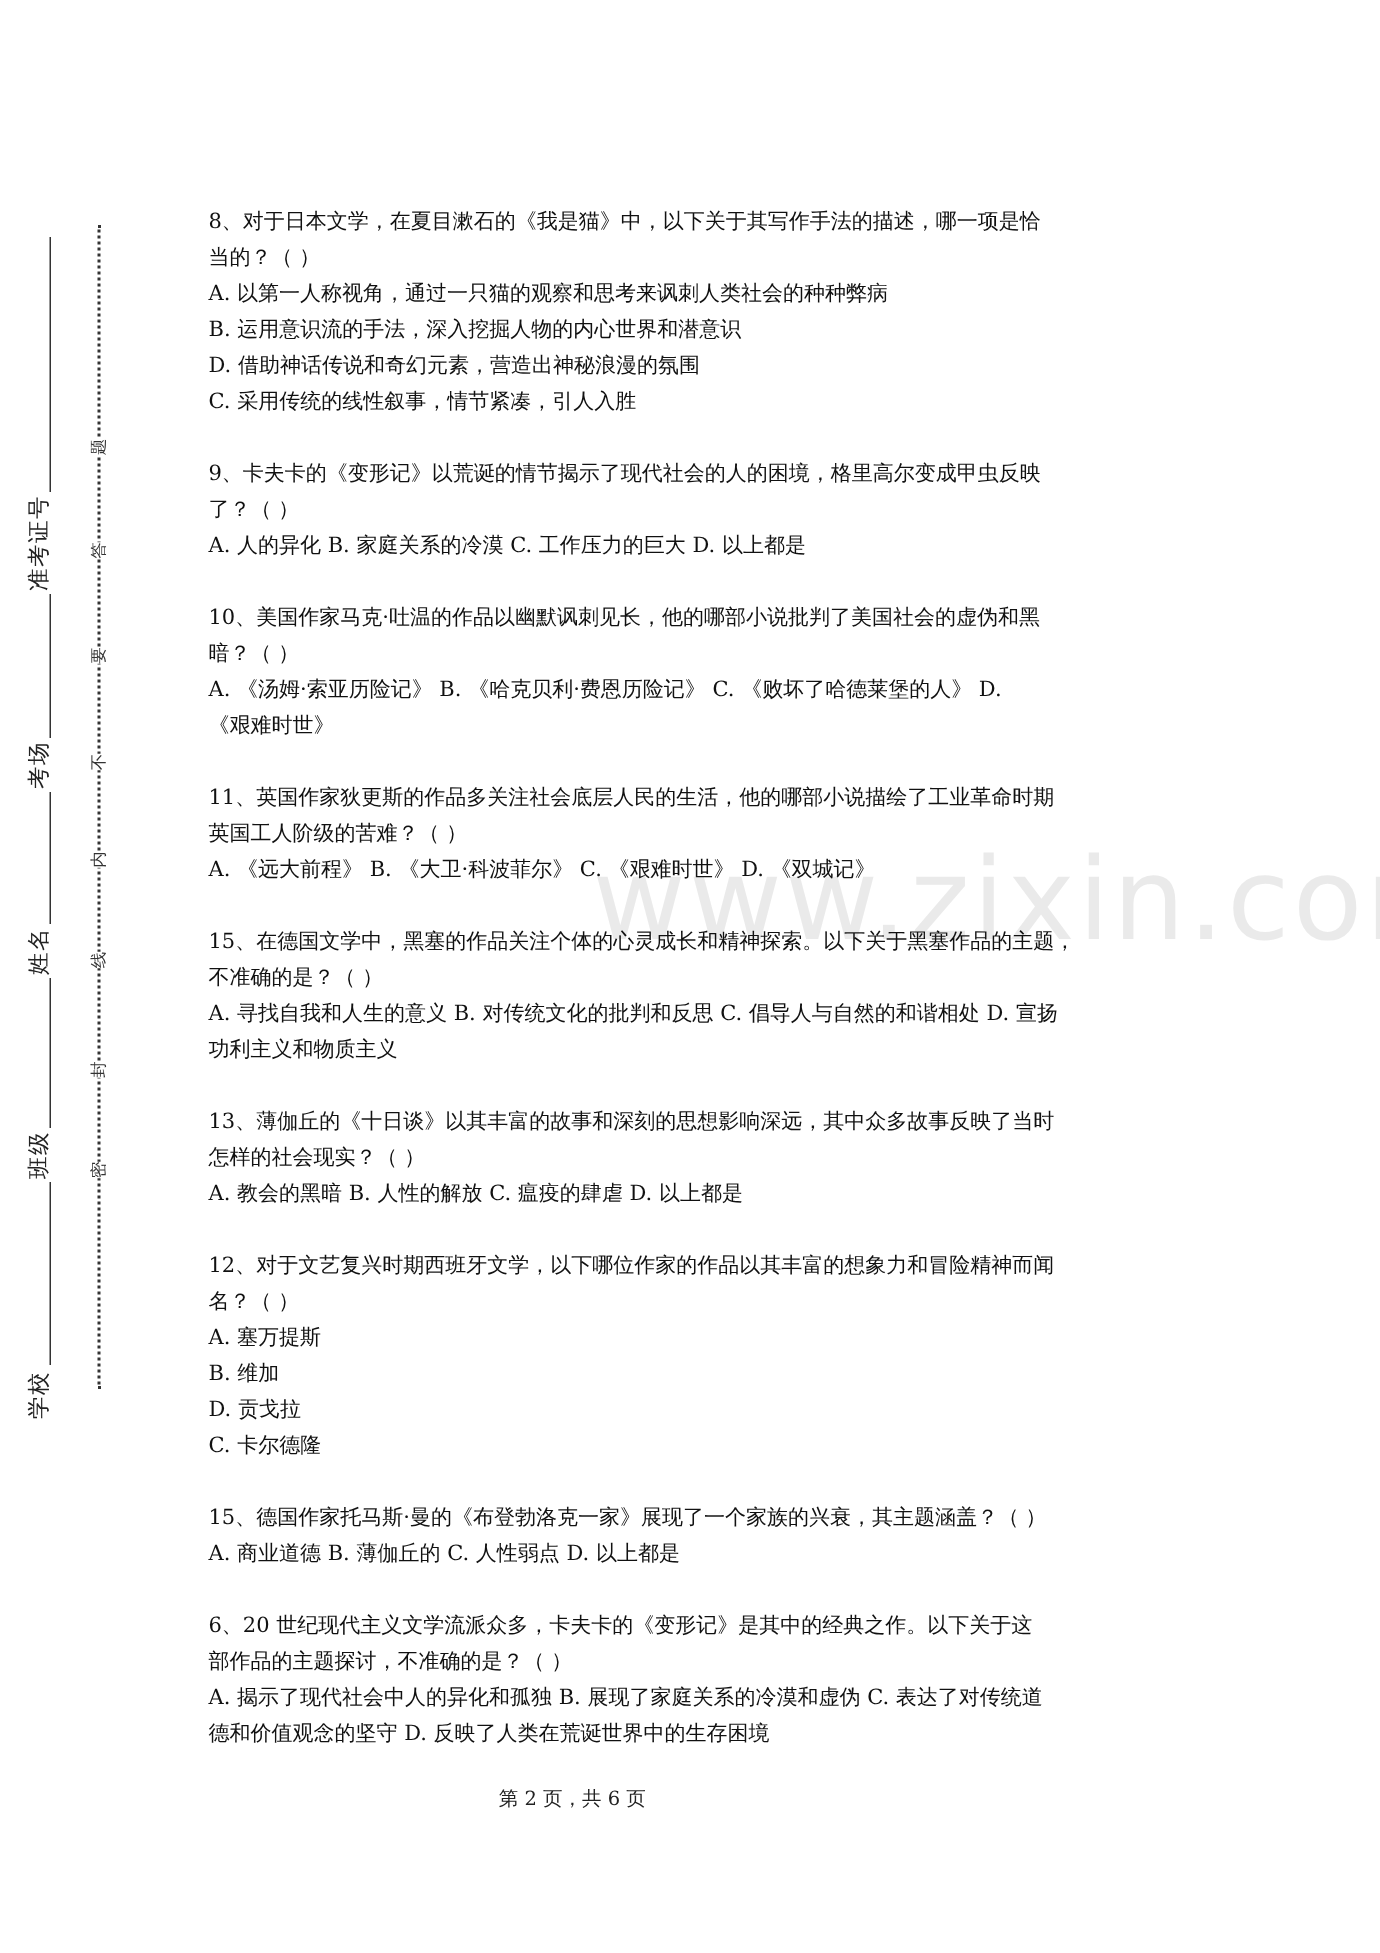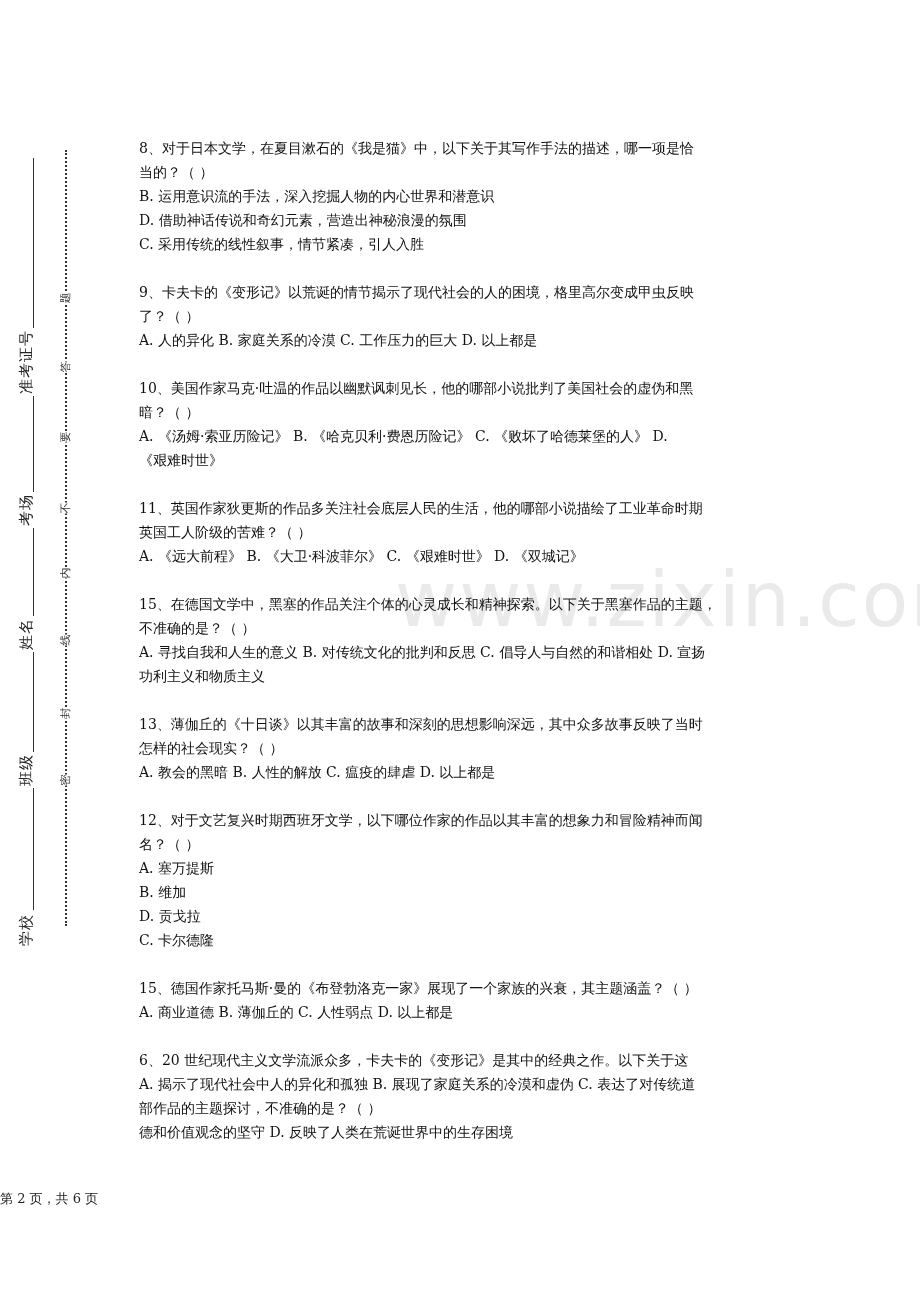--- a/index.html
+++ b/index.html
@@ -19,21 +19,21 @@
 
   
   .content { position: absolute; left: 139px; top: 136px; width: 648px; font-size: 14px; line-height: 24px; }
   .q { margin: 0 0 24px 0; }
   .q p { margin: 0; }
   .line { white-space: pre-wrap; }
 
   .watermark { position: absolute; left: 395px; top: 555px; font-family: "DejaVu Sans", "Liberation Sans", sans-serif;
                font-size: 76px; color: rgba(180,180,180,0.28); letter-spacing: 2px; pointer-events: none; }
 
-  .footer { position: absolute; top: 1190px; left: 0; width: 763px; font-size: 13px; color: #222; }
+  .footer { position: absolute; top: 1190px; left: 0; width: 763px; text-align: center; font-size: 13px; color: #222; }
 </style>
 </head>
 <body>
 
 <div class="page">
 
   <div class="margin-solid"></div>
   <div class="margin-dotted"></div>
   <div id="margin-labels">
       <div class="vlabel" style="left: 26px; top: 362px;">准考证号</div>
@@ -52,20 +52,21 @@
       <div class="seal" style="left: 66px; top: 713px;">封</div>
       <div class="seal" style="left: 66px; top: 780px;">密</div>
     </div>
 
   <div class="watermark">www.zixin.com.cn</div>
 
   <div class="content" id="questions">
       <div class="q">
         <p class="line">8、对于日本文学，在夏目漱石的《我是猫》中，以下关于其写作手法的描述，哪一项是恰</p>
         <p class="line">当的？（ ）</p>
+        <p class="line">A. 以第一人称视角，通过一只猫的观察和思考来讽刺人类社会的种种弊病</p>
         <p class="line">B. 运用意识流的手法，深入挖掘人物的内心世界和潜意识</p>
         <p class="line">D. 借助神话传说和奇幻元素，营造出神秘浪漫的氛围</p>
         <p class="line">C. 采用传统的线性叙事，情节紧凑，引人入胜</p>
       </div>
       <div class="q">
         <p class="line">9、卡夫卡的《变形记》以荒诞的情节揭示了现代社会的人的困境，格里高尔变成甲虫反映</p>
         <p class="line">了？（ ）</p>
         <p class="line">A. 人的异化 B. 家庭关系的冷漠 C. 工作压力的巨大 D. 以上都是</p>
       </div>
       <div class="q">
@@ -97,20 +98,20 @@
         <p class="line">B. 维加</p>
         <p class="line">D. 贡戈拉</p>
         <p class="line">C. 卡尔德隆</p>
       </div>
       <div class="q">
         <p class="line">15、德国作家托马斯·曼的《布登勃洛克一家》展现了一个家族的兴衰，其主题涵盖？（ ）</p>
         <p class="line">A. 商业道德 B. 薄伽丘的 C. 人性弱点 D. 以上都是</p>
       </div>
       <div class="q">
         <p class="line">6、20 世纪现代主义文学流派众多，卡夫卡的《变形记》是其中的经典之作。以下关于这</p>
+        <p class="line">部作品的主题探讨，不准确的是？（ ）</p>
         <p class="line">A. 揭示了现代社会中人的异化和孤独 B. 展现了家庭关系的冷漠和虚伪 C. 表达了对传统道</p>
-        <p class="line">部作品的主题探讨，不准确的是？（ ）</p>
         <p class="line">德和价值观念的坚守 D. 反映了人类在荒诞世界中的生存困境</p>
       </div>
     </div>
 
   <div class="footer">第 2 页，共 6 页</div>
 </div>
 
 </body></html>

